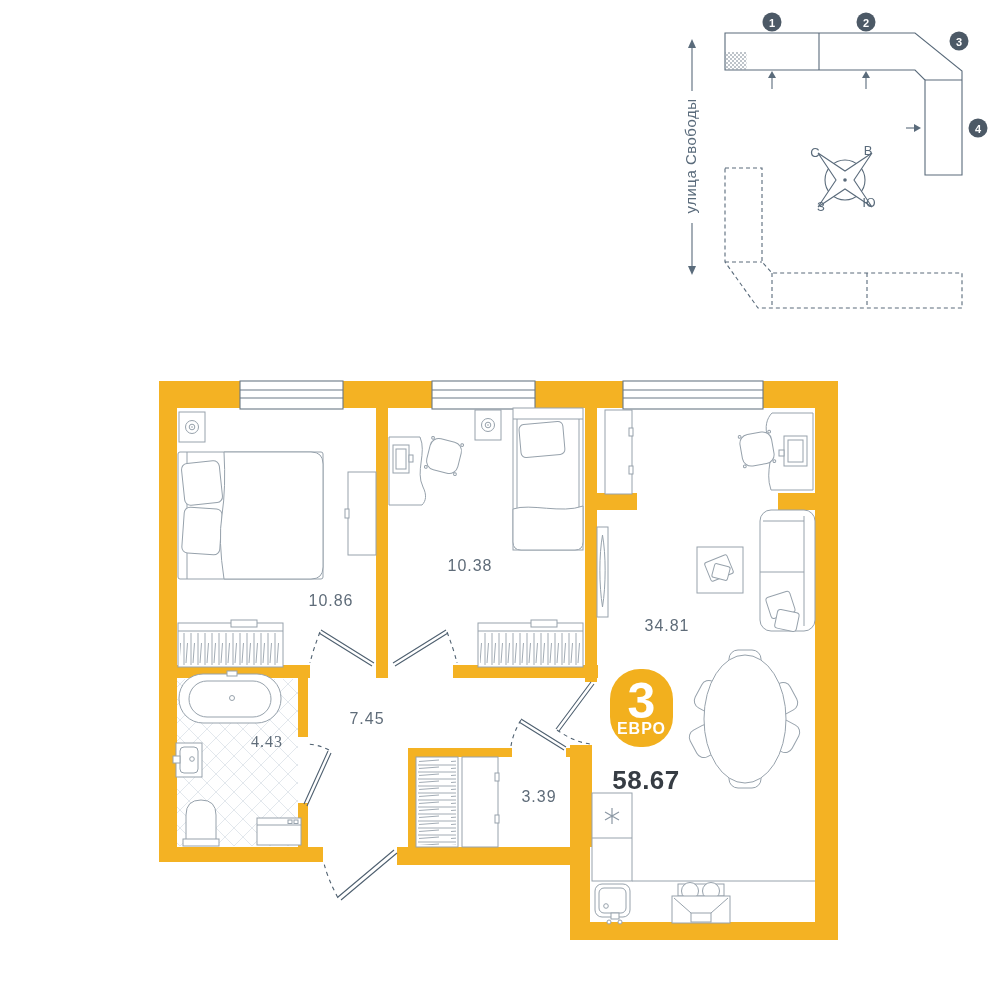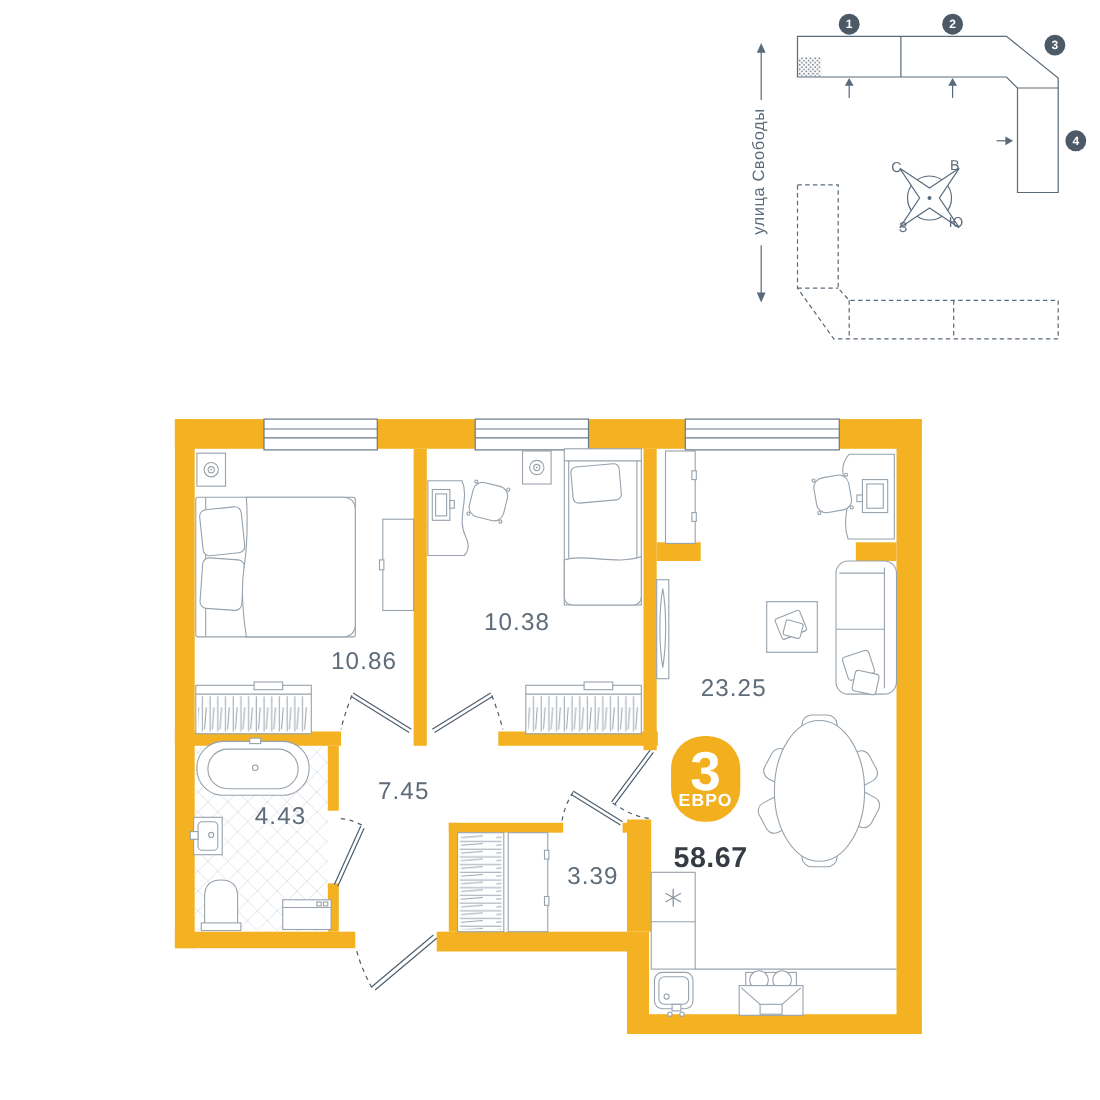--- a/index.html
+++ b/index.html
@@ -1,20 +1,20 @@
 <!DOCTYPE html>
 <html><head>
 <meta charset="utf-8">
 <style>
   html,body{margin:0;padding:0;background:#ffffff;}
   .canvas{position:relative;width:1000px;height:1000px;background:#fff;overflow:hidden;
           font-family:"Liberation Sans", sans-serif;}
   .canvas svg{position:absolute;left:0;top:0;}
   .lbl{position:absolute;transform:translate(-50%,-50%);white-space:nowrap;}
-  .area{font-size:22px;letter-spacing:1px;color:#5f6c79;font-weight:400;}
+  .area{font-size:16px;letter-spacing:1px;color:#5f6c79;font-weight:400;}
   .total{font-size:26px;font-weight:700;color:#363c43;letter-spacing:0.5px;}
   .street{font-size:15px;color:#5a6b7b;letter-spacing:0.5px;
           transform:translate(-50%,-50%) rotate(-90deg);}
   .compass-letter{font-size:13px;color:#5a6b7b;font-weight:400;}
   .bnum{position:absolute;transform:translate(-50%,-50%);width:19px;height:19px;border-radius:50%;
         background:#4c5966;color:#fff;font-size:11px;font-weight:700;
         display:flex;align-items:center;justify-content:center;}
   .badge{position:absolute;left:610px;top:669px;width:63px;height:78px;background:#f2b01e;
          border-radius:30px;display:flex;flex-direction:column;align-items:center;
          justify-content:center;color:#fff;}
@@ -335,23 +335,23 @@
 <div class="bnum" style="left:959px;top:41px;">3</div>
 <div class="bnum" style="left:978px;top:128px;">4</div>
 
 <span class="lbl compass-letter" style="left:815px;top:152px;">С</span>
 <span class="lbl compass-letter" style="left:868px;top:150px;">В</span>
 <span class="lbl compass-letter" style="left:821px;top:206px;">З</span>
 <span class="lbl compass-letter" style="left:869px;top:202px;">Ю</span>
 
 <span class="lbl area" style="left:331px;top:601px;">10.86</span>
 <span class="lbl area" style="left:470px;top:566px;">10.38</span>
-<span class="lbl area" style="left:667px;top:626px;">23.25</span>
+<span class="lbl area" style="left:667px;top:626px;">34.81</span>
 <span class="lbl area" style="left:367px;top:719px;">7.45</span>
-<span class="lbl area" style="left:255px;top:742px;">4.43</span>
+<span class="lbl area" style="left:267px;top:742px;font-family:Liberation Serif, serif;">4.43</span>
 <span class="lbl area" style="left:539px;top:797px;">3.39</span>
 
 <div class="badge">
   <span class="n">3</span>
   <span class="t">ЕВРО</span>
 </div>
 <span class="lbl total" style="left:646px;top:780px;">58.67</span>
 
 </div>
 

